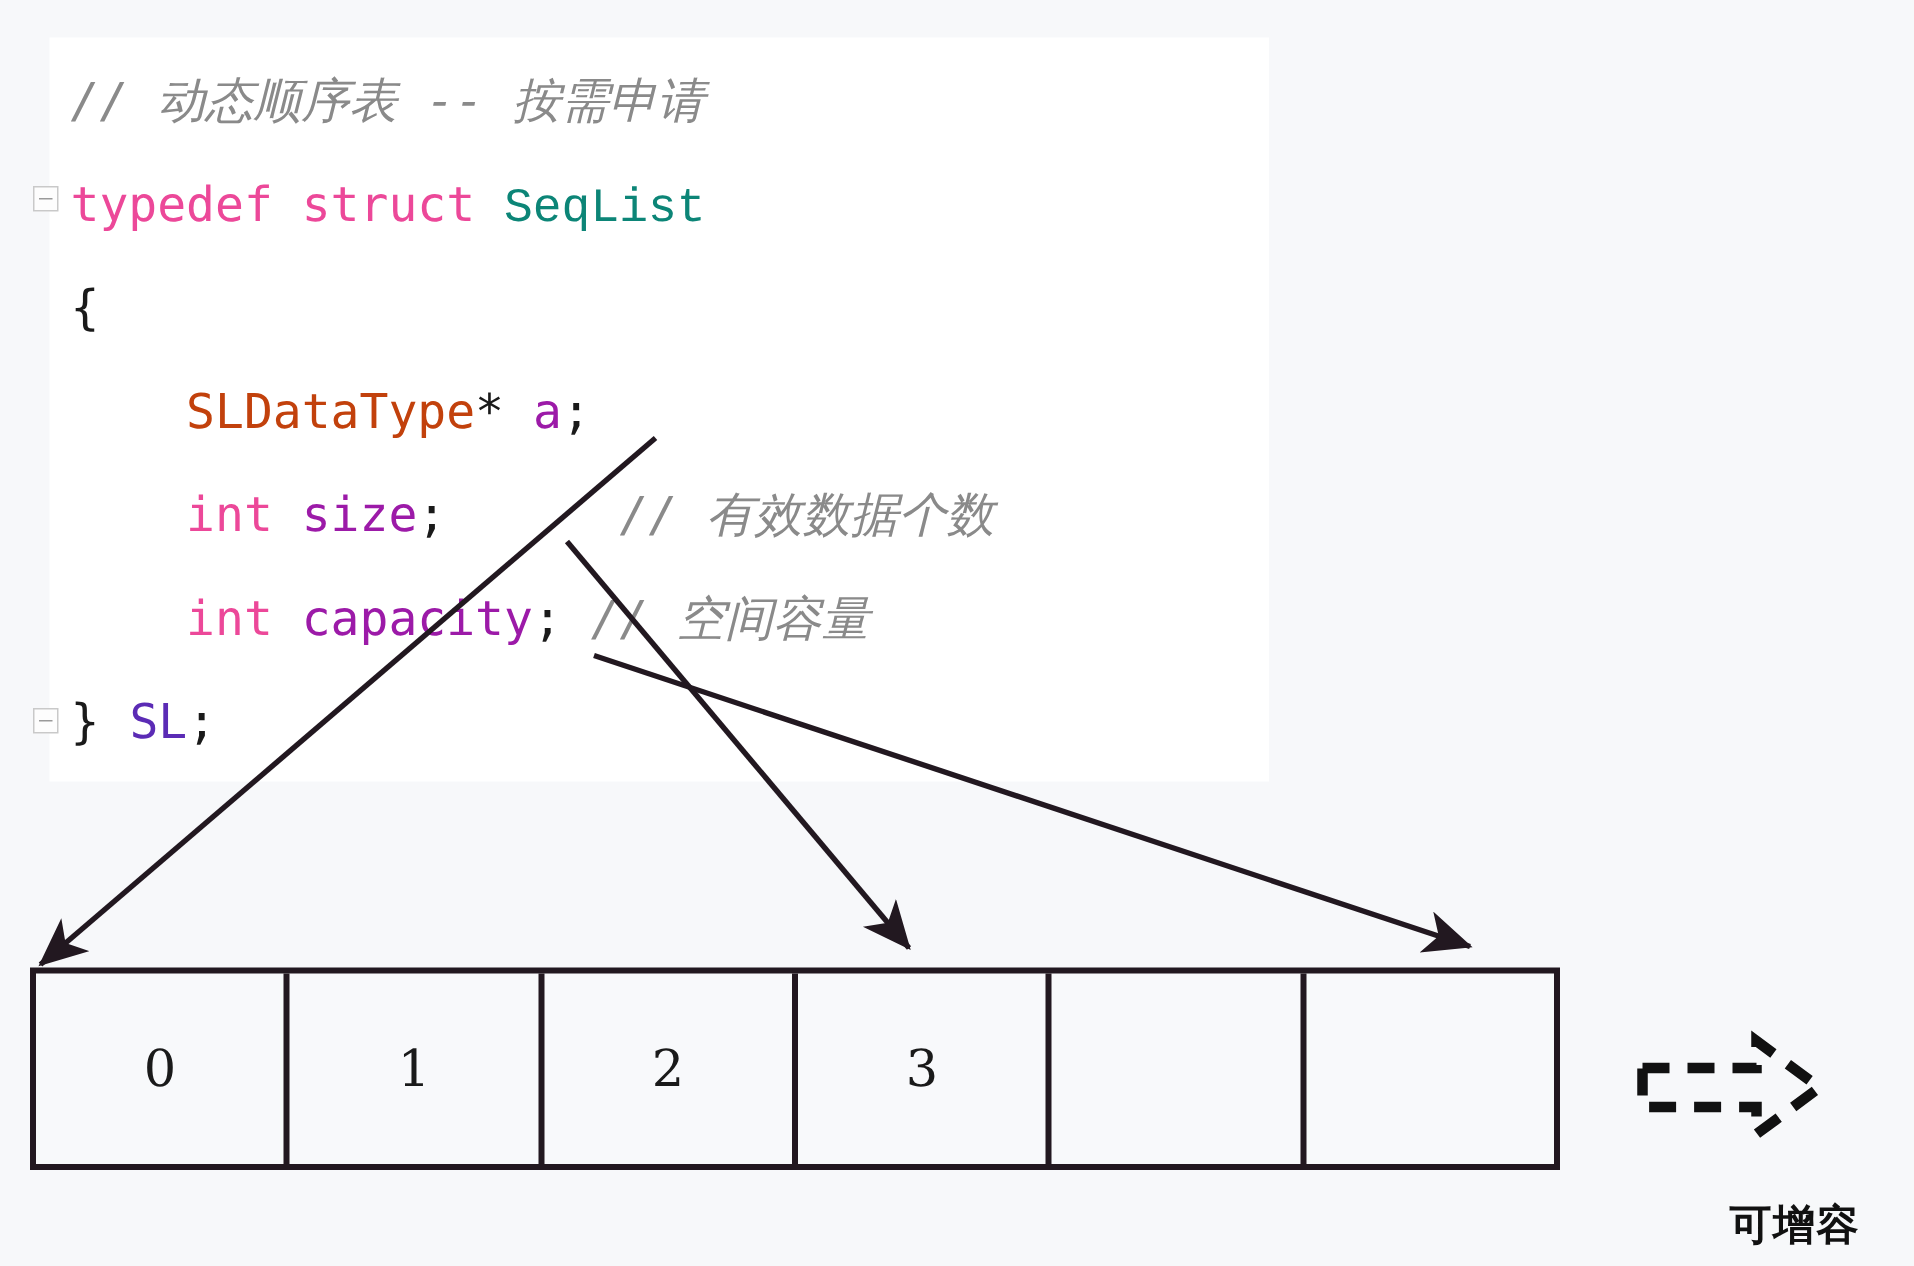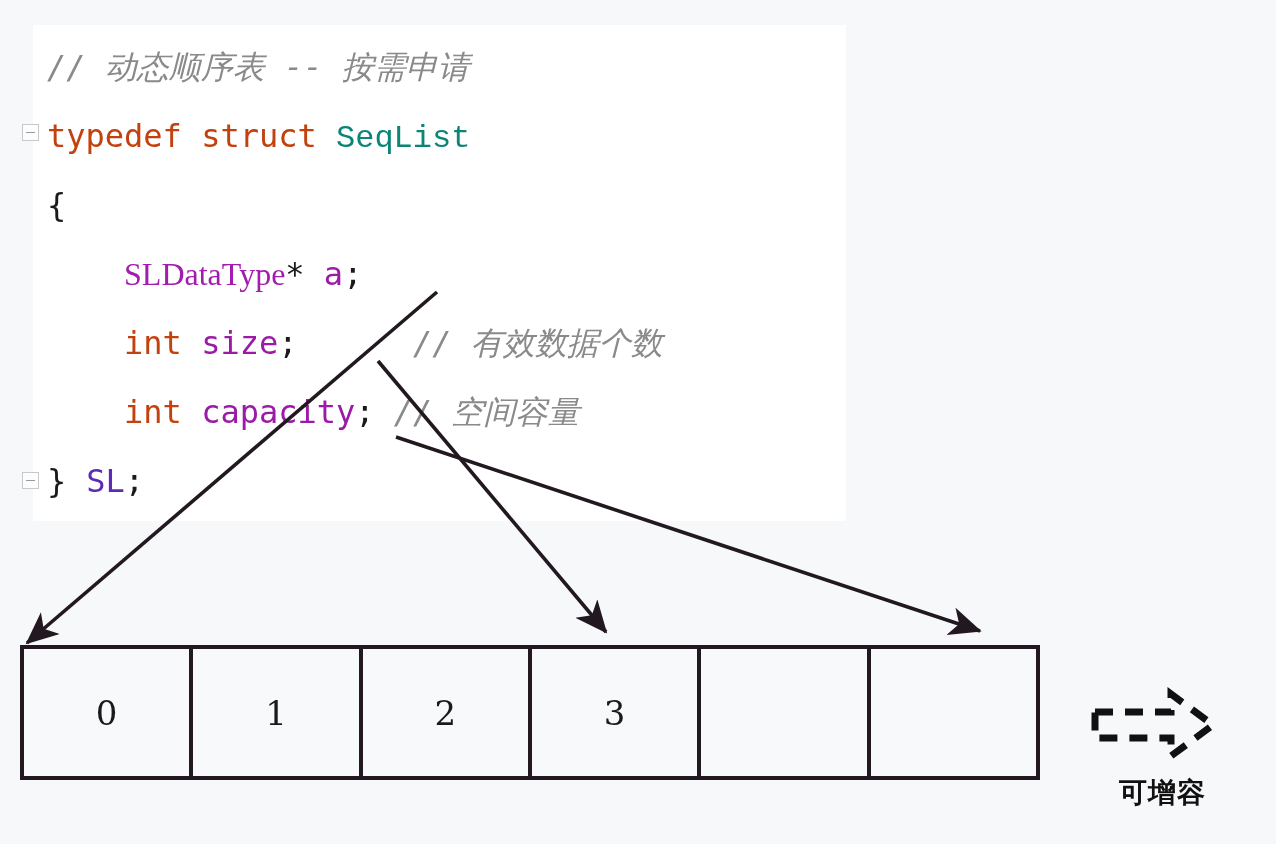--- a/index.html
+++ b/index.html
@@ -42,23 +42,23 @@
     line-height: 69px;
     white-space: pre;
   }
 
   .code-line {
     height: 69px;
     white-space: pre;
   }
 
   .tok-comment { color: #8a8a8a; font-style: italic; }
-  .tok-keyword { color: #c2410c; }
+  .tok-keyword { color: #ec4899; }
   .tok-type    { color: #0c8577; font-family: Liberation Mono, monospace; }
-  .tok-usertype{ color: #a21caf; font-family: Liberation Serif, serif; }
+  .tok-usertype{ color: #c2410c; }
   .tok-member  { color: #9c1aa8; }
   .tok-plain   { color: #1a1a1a; }
   .tok-alias   { color: #5b2bb5; margin-left: 20px; }
 
   
   .fold-marker {
     position: absolute;
     width: 17px;
     height: 17px;
     border: 1px solid #c9c9c9;
@@ -117,26 +117,26 @@
     position: absolute;
     left: 1085px;
     top: 686px;
     width: 155px;
   }
   .grow-arrow-wrap {
     width: 150px;
     height: 78px;
   }
   .grow-label {
-    text-align: center;
+    text-align: right;
     font-family: "DejaVu Sans", "Liberation Sans", sans-serif;
     font-size: 28px;
     font-weight: bold;
     color: #111111;
-    margin-top: 10px;
+    margin-top: 34px;
     letter-spacing: 1px;
   }
 </style>
 </head>
 <body>
 
 <div id="stage">
 
   <div class="code-panel">
     <div class="code-lines" id="code-lines"><div class="code-line"><span class="tok-comment">// 动态顺序表 -- 按需申请</span></div><div class="code-line"><span class="tok-keyword">typedef struct </span><span class="tok-type">SeqList</span></div><div class="code-line"><span class="tok-plain">{</span></div><div class="code-line"><span class="tok-plain">    </span><span class="tok-usertype">SLDataType</span><span class="tok-plain">* </span><span class="tok-member">a</span><span class="tok-plain">;</span></div><div class="code-line"><span class="tok-plain">    </span><span class="tok-keyword">int </span><span class="tok-member">size</span><span class="tok-plain">;      </span><span class="tok-comment">// 有效数据个数</span></div><div class="code-line"><span class="tok-plain">    </span><span class="tok-keyword">int </span><span class="tok-member">capacity</span><span class="tok-plain">; </span><span class="tok-comment">// 空间容量</span></div><div class="code-line"><span class="tok-plain">}</span><span class="tok-alias">SL</span><span class="tok-plain">;</span></div></div>

